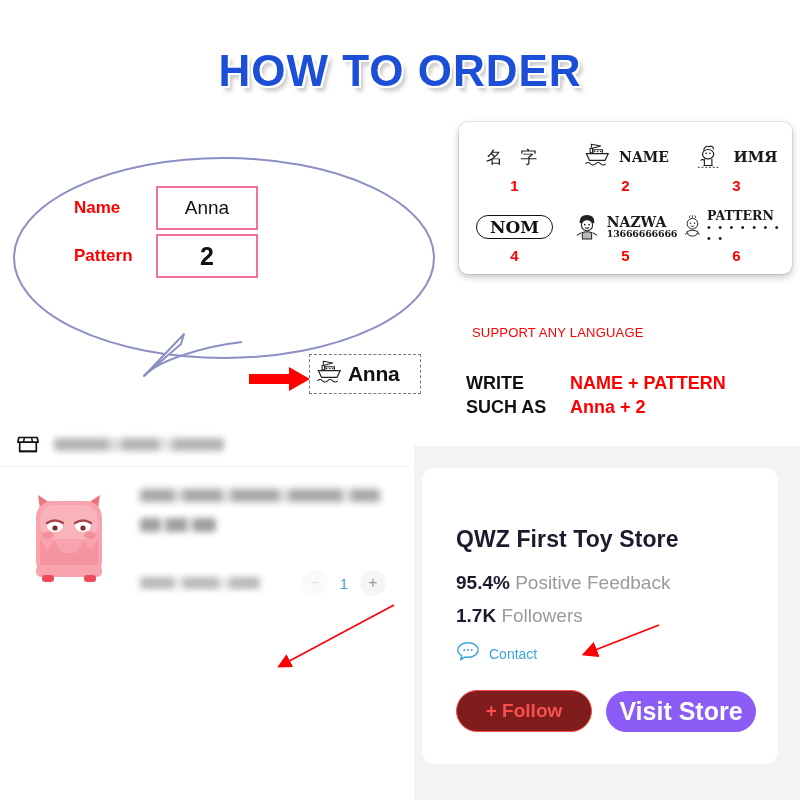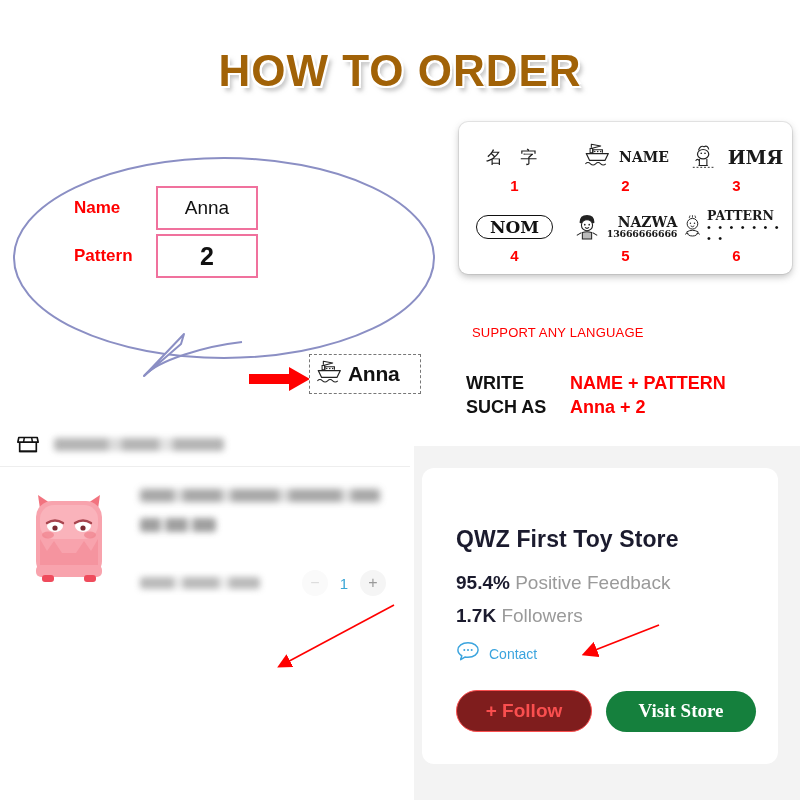--- a/index.html
+++ b/index.html
@@ -13,21 +13,21 @@
   }
   .stage{position:absolute;left:0;top:0;width:800px;height:800px;}
 
   
   .title{
     position:absolute;left:0;top:46px;width:800px;
     text-align:center;
     font-size:44px;
     font-weight:bold;
     letter-spacing:1px;
-    color:#a16207;
+    color:#1d4ed8;
     text-shadow:
        2px 2px 0 #ffffff, -2px -2px 0 #ffffff,
        2px -2px 0 #ffffff, -2px 2px 0 #ffffff,
        4px 5px 4px rgba(150,150,150,.55);
     font-family:"Liberation Sans", sans-serif;
   }
 
   
   .bubble-wrap{position:absolute;left:6px;top:148px;width:440px;height:230px;}
   .bubble-svg{position:absolute;left:0;top:0;}
@@ -147,23 +147,23 @@
   .contact{position:absolute;left:34px;top:172px;display:flex;align-items:flex-end;gap:9px;
     font-size:14px;color:#3ba4de;}
   .btns{position:absolute;left:34px;top:222px;display:flex;gap:14px;align-items:center;}
   .btn-follow{
     border:1.8px solid #fa4f4f;color:#fa4f4f;background:#7f1d1d;
     border-radius:22px;height:40px;min-width:134px;
     display:flex;align-items:center;justify-content:center;
     font-size:19px;font-weight:bold;
   }
   .btn-visit{
-    background:#15803d;color:#fff;border-radius:22px;height:41px;min-width:150px;
+    background:#8b5cf6;color:#fff;border-radius:22px;height:41px;min-width:150px;
     display:flex;align-items:center;justify-content:center;
-    font-size:19px;font-weight:bold;font-family:Liberation Serif, serif;
+    font-size:25px;font-weight:bold;
   }
   .contact-arrow{position:absolute;left:575px;top:620px;}
 </style>
 </head>
 <body>
 
 <div class="stage">
 
   <div class="title">HOW TO ORDER</div>
 
@@ -236,21 +236,21 @@
         <div class="art">
           <svg width="30" height="30" viewBox="0 0 32 32">
             <path d="M9 9 q2 -6 6 -4 q4 -2 5 3" fill="#fff" stroke="#222" stroke-width="1.2"></path>
             <ellipse cx="14" cy="13" rx="6" ry="5" fill="#fff" stroke="#222" stroke-width="1.3"></ellipse>
             <circle cx="12" cy="12" r="0.9" fill="#222"></circle>
               <circle cx="16" cy="12" r="0.9" fill="#222"></circle>
             <path d="M10 18 L10 25 M18 18 L18 25 M9 25 L19 25" fill="none" stroke="#222" stroke-width="1.2"></path>
             <path d="M6 20 q2 -3 4 0" fill="none" stroke="#222" stroke-width="1.2"></path>
             <path d="M3 27 h24" stroke="#222" stroke-width="1" stroke-dasharray="2 2"></path>
           </svg>
-          <span class="serif-lbl" style="font-size:19px;margin-left:8px;">ИМЯ</span>
+          <span class="serif-lbl" style="font-size:15px;margin-left:8px;">ИМЯ</span>
         </div>
         <div class="num">3</div>
       </div>
 
       <div class="pcell">
         <div class="art">
           <span class="nombox">NOM</span>
         </div>
         <div class="num">4</div>
       </div>
@@ -259,21 +259,21 @@
         <div class="art">
           <svg width="26" height="28" viewBox="0 0 28 30">
             <path d="M6 10 q0 -8 8 -8 q8 0 8 8 q0 1 -1 1 q-7 -2 -14 0 q-1 0 -1 -1 Z" fill="#222"></path>
             <circle cx="14" cy="13" r="6" fill="#fff" stroke="#222" stroke-width="1.2"></circle>
             <circle cx="11.6" cy="12.5" r="0.9" fill="#222"></circle>
               <circle cx="16.4" cy="12.5" r="0.9" fill="#222"></circle>
             <path d="M11.8 15.5 q2.2 2 4.4 0" fill="none" stroke="#222" stroke-width="1.1"></path>
             <path d="M9 21 q5 -2 10 0 l0 7 l-10 0 Z" fill="#bbb" stroke="#222" stroke-width="1.1"></path>
             <path d="M8 21 L3 24 M20 21 L25 24" stroke="#222" stroke-width="1.1"></path>
           </svg>
-          <span class="stack" style="margin-left:7px;align-items:flex-end;">
+          <span class="stack" style="margin-left:7px;">
             <span class="serif-lbl" style="font-size:14px;">NAZWA</span>
             <span class="phone">13666666666</span>
           </span>
         </div>
         <div class="num">5</div>
       </div>
 
       <div class="pcell">
         <div class="art">
           <svg width="26" height="28" viewBox="0 0 28 30">

